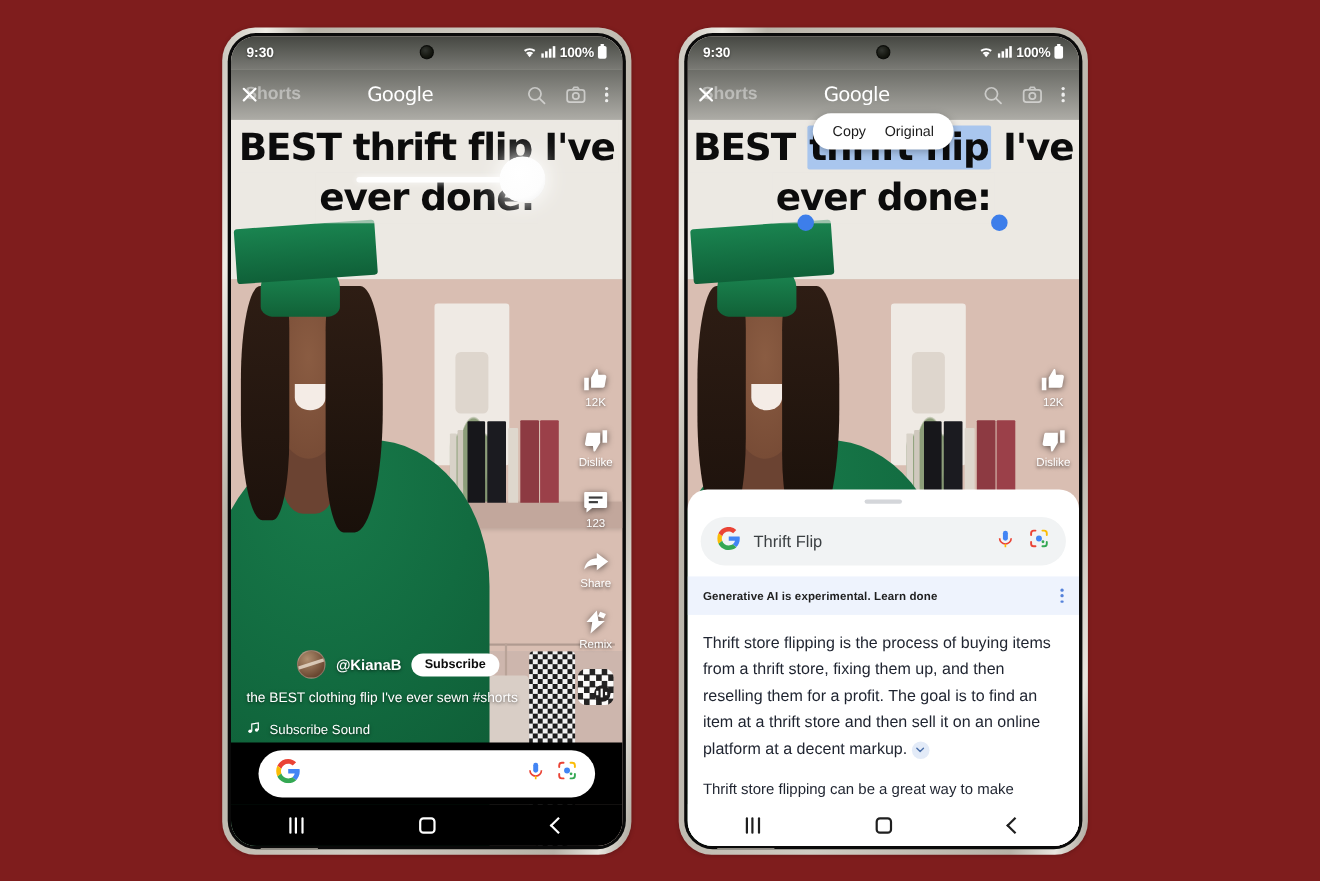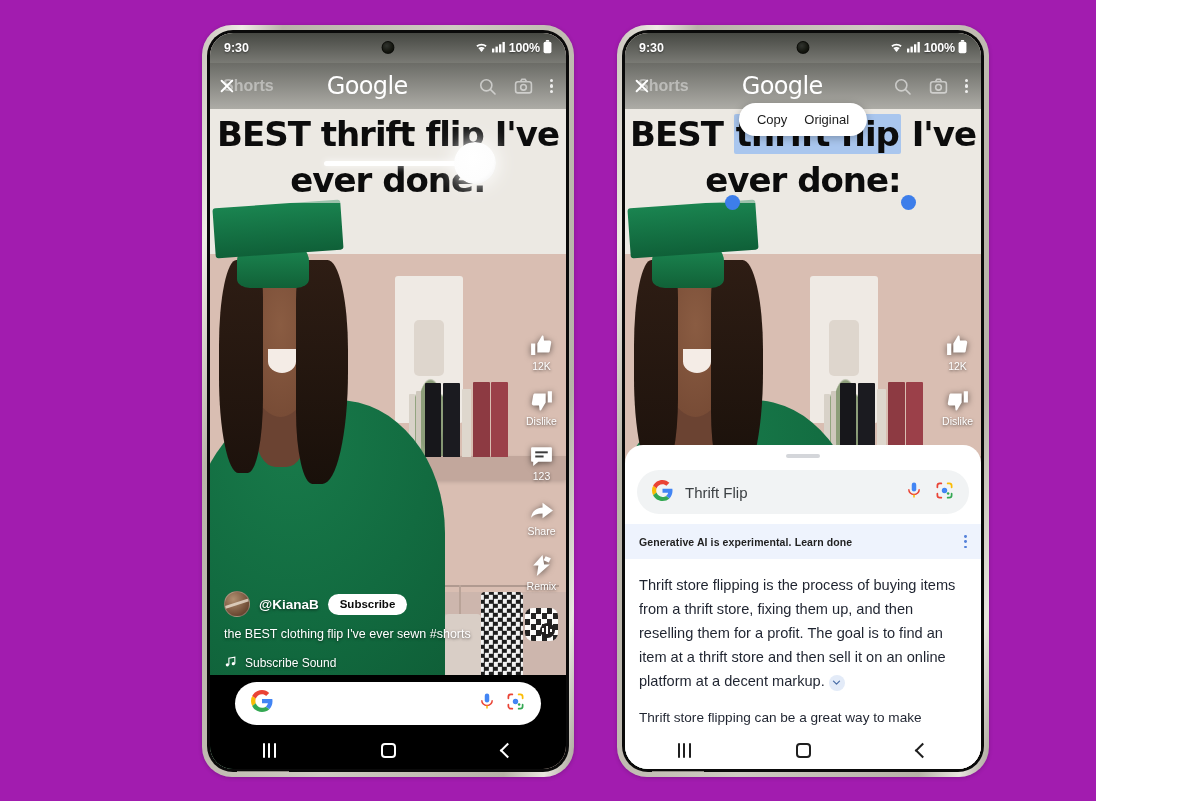--- a/index.html
+++ b/index.html
@@ -2,21 +2,21 @@
 <html><head>
 <meta charset="utf-8">
 <style>
   * { box-sizing: border-box; margin: 0; padding: 0; }
   html, body {
     width: 1200px; height: 801px;
     background: #ffffff;
     font-family: "Liberation Sans", sans-serif;
     overflow: hidden;
   }
-  .stage { position: relative; width: 1096px; height: 801px; background: #a21caf; }
+  .stage { position: relative; width: 1200px; height: 801px; background: #7f1d1d; }
 
   
   .phone {
     position: absolute;
     width: 372px; height: 752px;
     border-radius: 30px;
     background: linear-gradient(100deg,#c8c4bb 0%,#efece5 8%,#b9b4a9 16%,#cfcbc2 50%,#b7b2a7 86%,#e9e6df 94%,#a9a49a 100%);
     box-shadow: 0 1px 4px rgba(0,0,0,.18);
     padding: 5px;
   }
@@ -150,21 +150,21 @@
   }
   .close-x:before, .close-x:after{
     content:""; position:absolute; left:50%; top:0; width:2.2px; height:100%;
     background:#fff; border-radius:2px;
   }
   .close-x:before{ transform:translateX(-50%) rotate(45deg); }
   .close-x:after { transform:translateX(-50%) rotate(-45deg); }
 
   .glogo {
     margin-left:auto; margin-right:auto;
-    color:#fff; font-size:24px; letter-spacing:-.6px;
+    color:#fff; font-size:18px; letter-spacing:-.6px;
     font-family:"DejaVu Sans", sans-serif; font-weight:400;
     padding-left:18px;
   }
   .appbar-icons { display:flex; align-items:center; gap:17px; margin-left:auto; }
   .ic { width:19px; height:19px; opacity:.55; }
   .kebab { display:flex; flex-direction:column; gap:2.5px; align-items:center; opacity:.85; }
   .kebab i { width:3.2px; height:3.2px; background:#fff; border-radius:50%; display:block; }
 
   
   .ovl-text {
@@ -228,21 +228,21 @@
     position:absolute; right:5px; bottom:7px; width:11px; height:8px;
     background:
       linear-gradient(#fff,#fff) 0 2px/2px 4px no-repeat,
       linear-gradient(#fff,#fff) 4px 0/2px 8px no-repeat,
       linear-gradient(#fff,#fff) 8px 2.5px/2px 3px no-repeat;
     z-index:2;
   }
 
   
   .meta { position:absolute; left:14px; right:66px; bottom:98px; color:#fff; }
-  .meta-row { display:flex; align-items:center; gap:9px; }
+  .meta-row { display:flex; align-items:center; gap:9px;justify-content:center; }
   .avatar {
     width:26px; height:26px; border-radius:50%;
     background: radial-gradient(circle at 35% 30%, #b08f70, #6d4a33 70%, #4a3122);
     border:1px solid rgba(255,255,255,.25);
     position:relative; overflow:hidden;
   }
   .avatar:after{
     content:""; position:absolute; left:-10%; top:40%; width:120%; height:3px;
     background:rgba(240,230,215,.75); transform:rotate(-18deg);
   }

